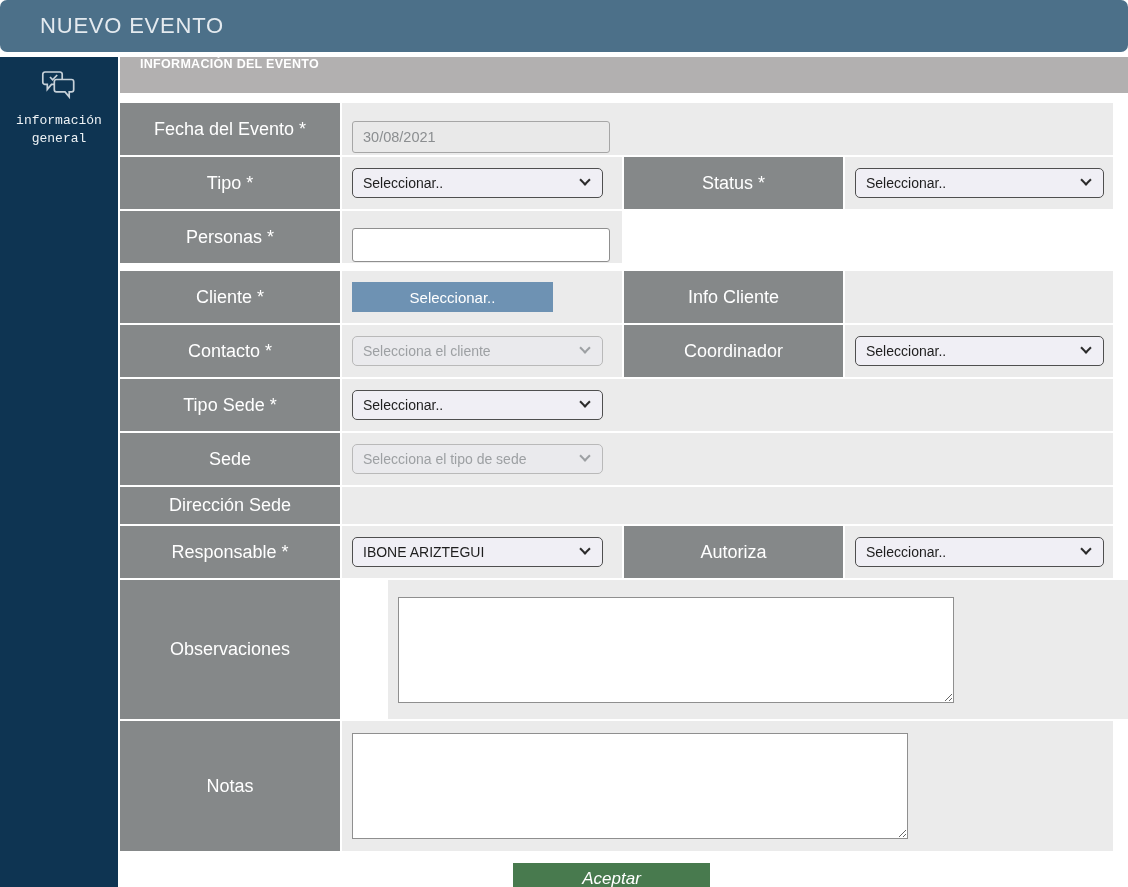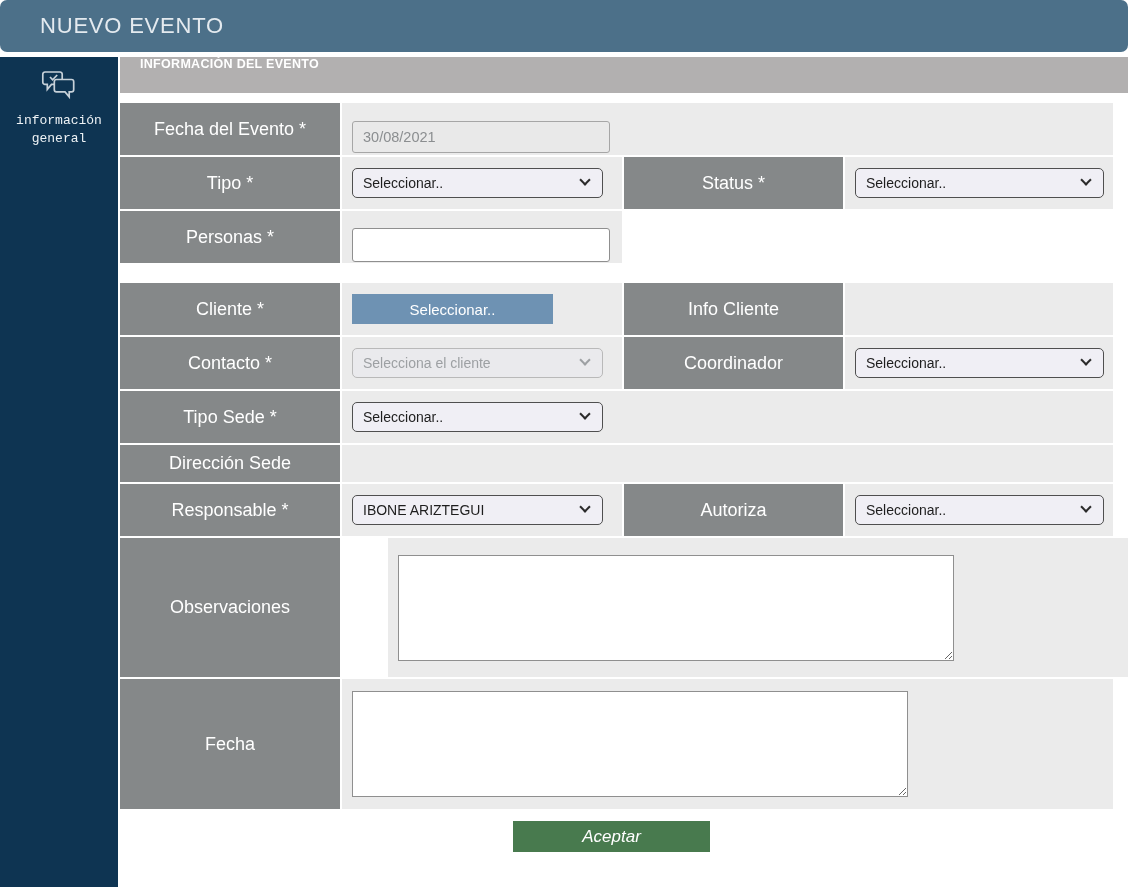--- a/index.html
+++ b/index.html
@@ -28,21 +28,21 @@
   
   .main { position:absolute; top:57px; left:120px; width:1008px; }
   .section-bar {
     height:36px; width:1008px; background:#b2b0b0;
     display:flex; padding-left:20px;
   }
   .section-title { color:#fff; font-weight:bold; font-size:12.5px; letter-spacing:.3px; }
 
   .rows { margin-top:10px; width:993px; }
   .row { display:flex; margin-bottom:2px; height:52px; }
-  .row.gap-top { margin-top:20px;border-radius:19px; }
+  .row.gap-top { margin-top:8px;border-radius:19px; }
   .row.short { height:37px; }
   .row.tall  { height:139px;gap:46px; }
   .row.tall2 { height:130px; }
 
   .lbl {
     width:220px; background:#858889; color:#fff; font-weight:normal; font-size:18px;
     display:flex; align-items:center; justify-content:center; text-align:center;
     margin-right:2px; flex:none;
   }
   .lbl.l2 { width:219px; margin-left:2px; }
@@ -182,20 +182,29 @@
     <div class="row">
       <div class="lbl">Tipo Sede *</div>
       <div class="fld full">
         <div class="select">
           <span class="t">Seleccionar..</span>
           <span class="chev"></span>
         </div>
       </div>
     </div>
 
+    <div class="row">
+      <div class="lbl">Sede</div>
+      <div class="fld full">
+        <div class="select disabled">
+          <span class="t">Selecciona el tipo de sede</span>
+          <span class="chev"></span>
+        </div>
+      </div>
+    </div>
 
     <div class="row short">
       <div class="lbl">Dirección Sede</div>
       <div class="fld full">
         <span></span>
       </div>
     </div>
 
     <div class="row">
       <div class="lbl">Responsable *</div>
@@ -215,21 +224,21 @@
     </div>
 
     <div class="row tall">
       <div class="lbl">Observaciones</div>
       <div class="fld full">
         <textarea class="notes" style=""></textarea>
       </div>
     </div>
 
     <div class="row tall2">
-      <div class="lbl">Fecha</div>
+      <div class="lbl">Notas</div>
       <div class="fld full">
         <textarea class="notes" style=""></textarea>
       </div>
     </div>
 
     <div class="accept-row">
       <button class="accept-btn">Aceptar</button>
     </div>
 
   </div>

